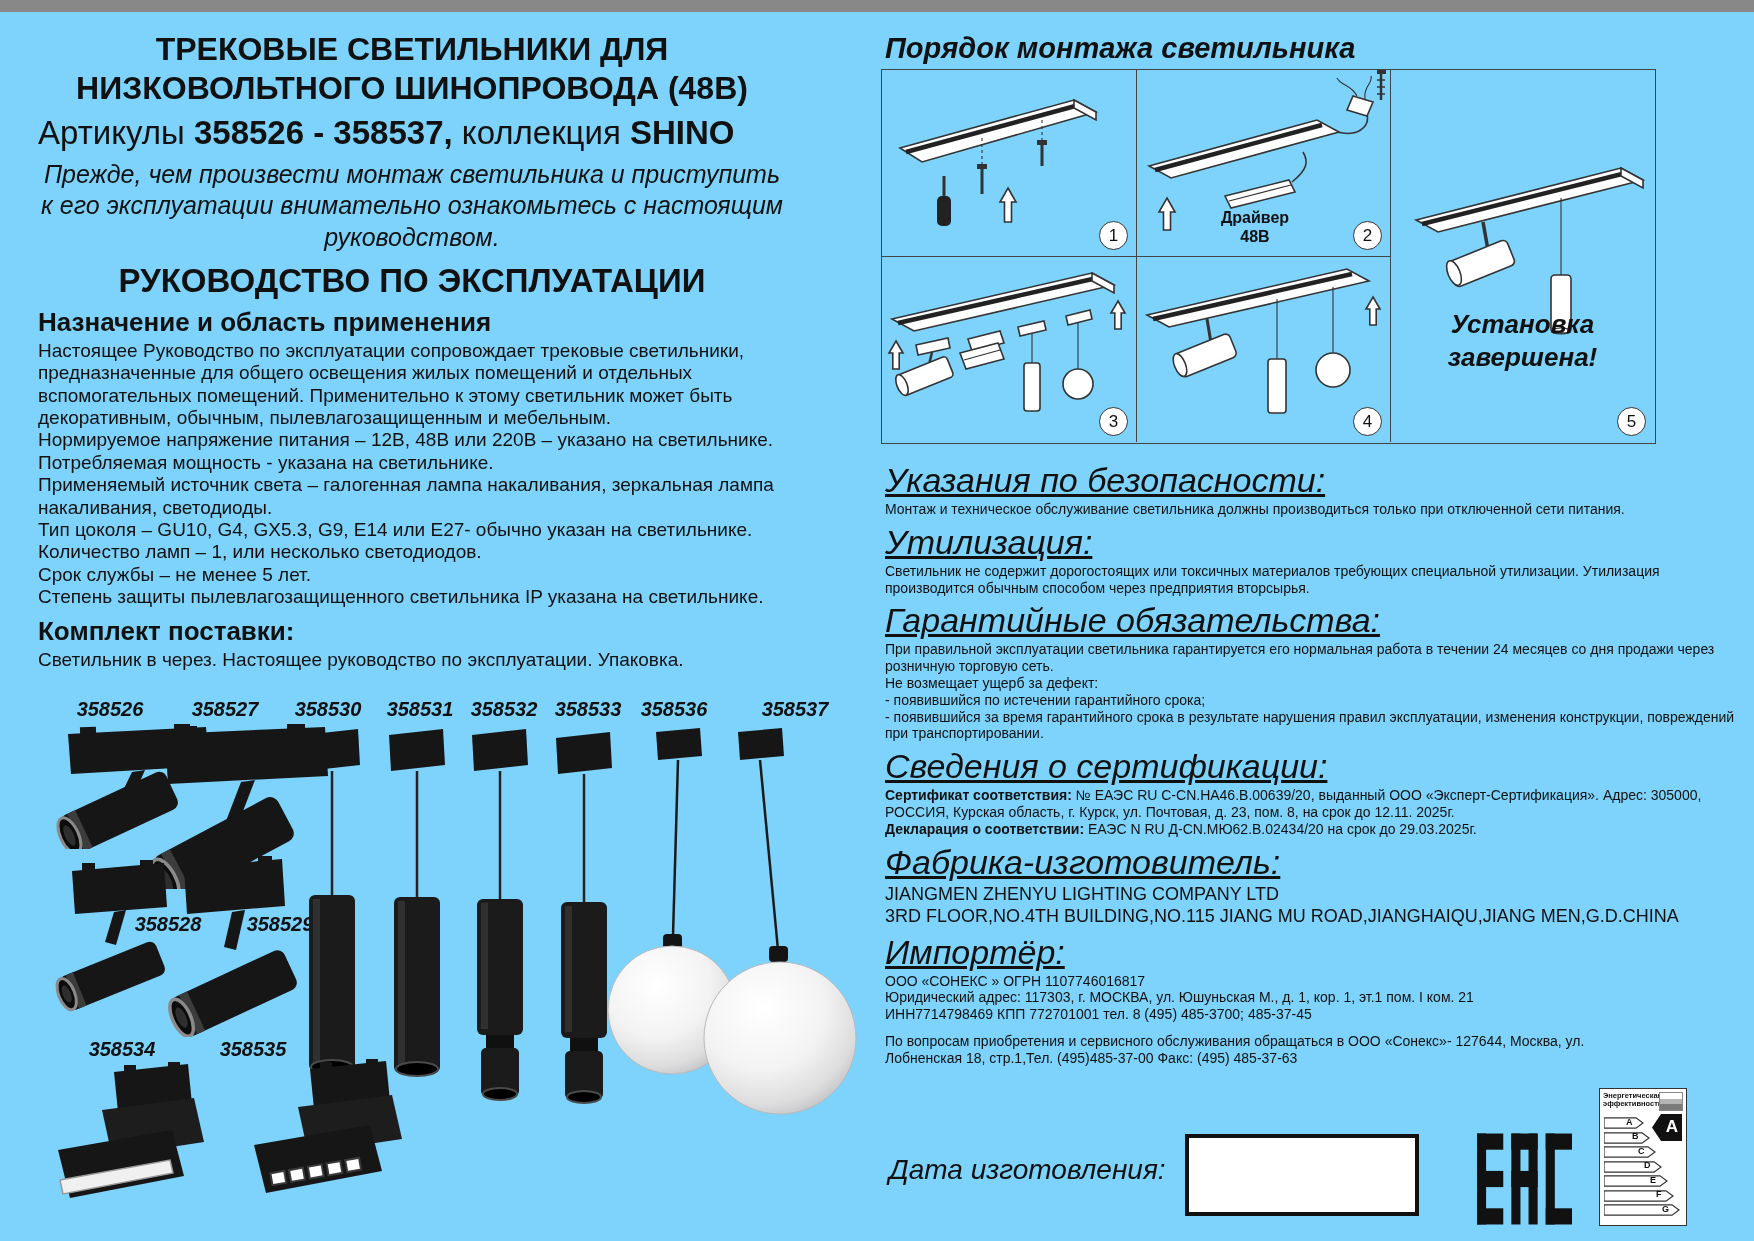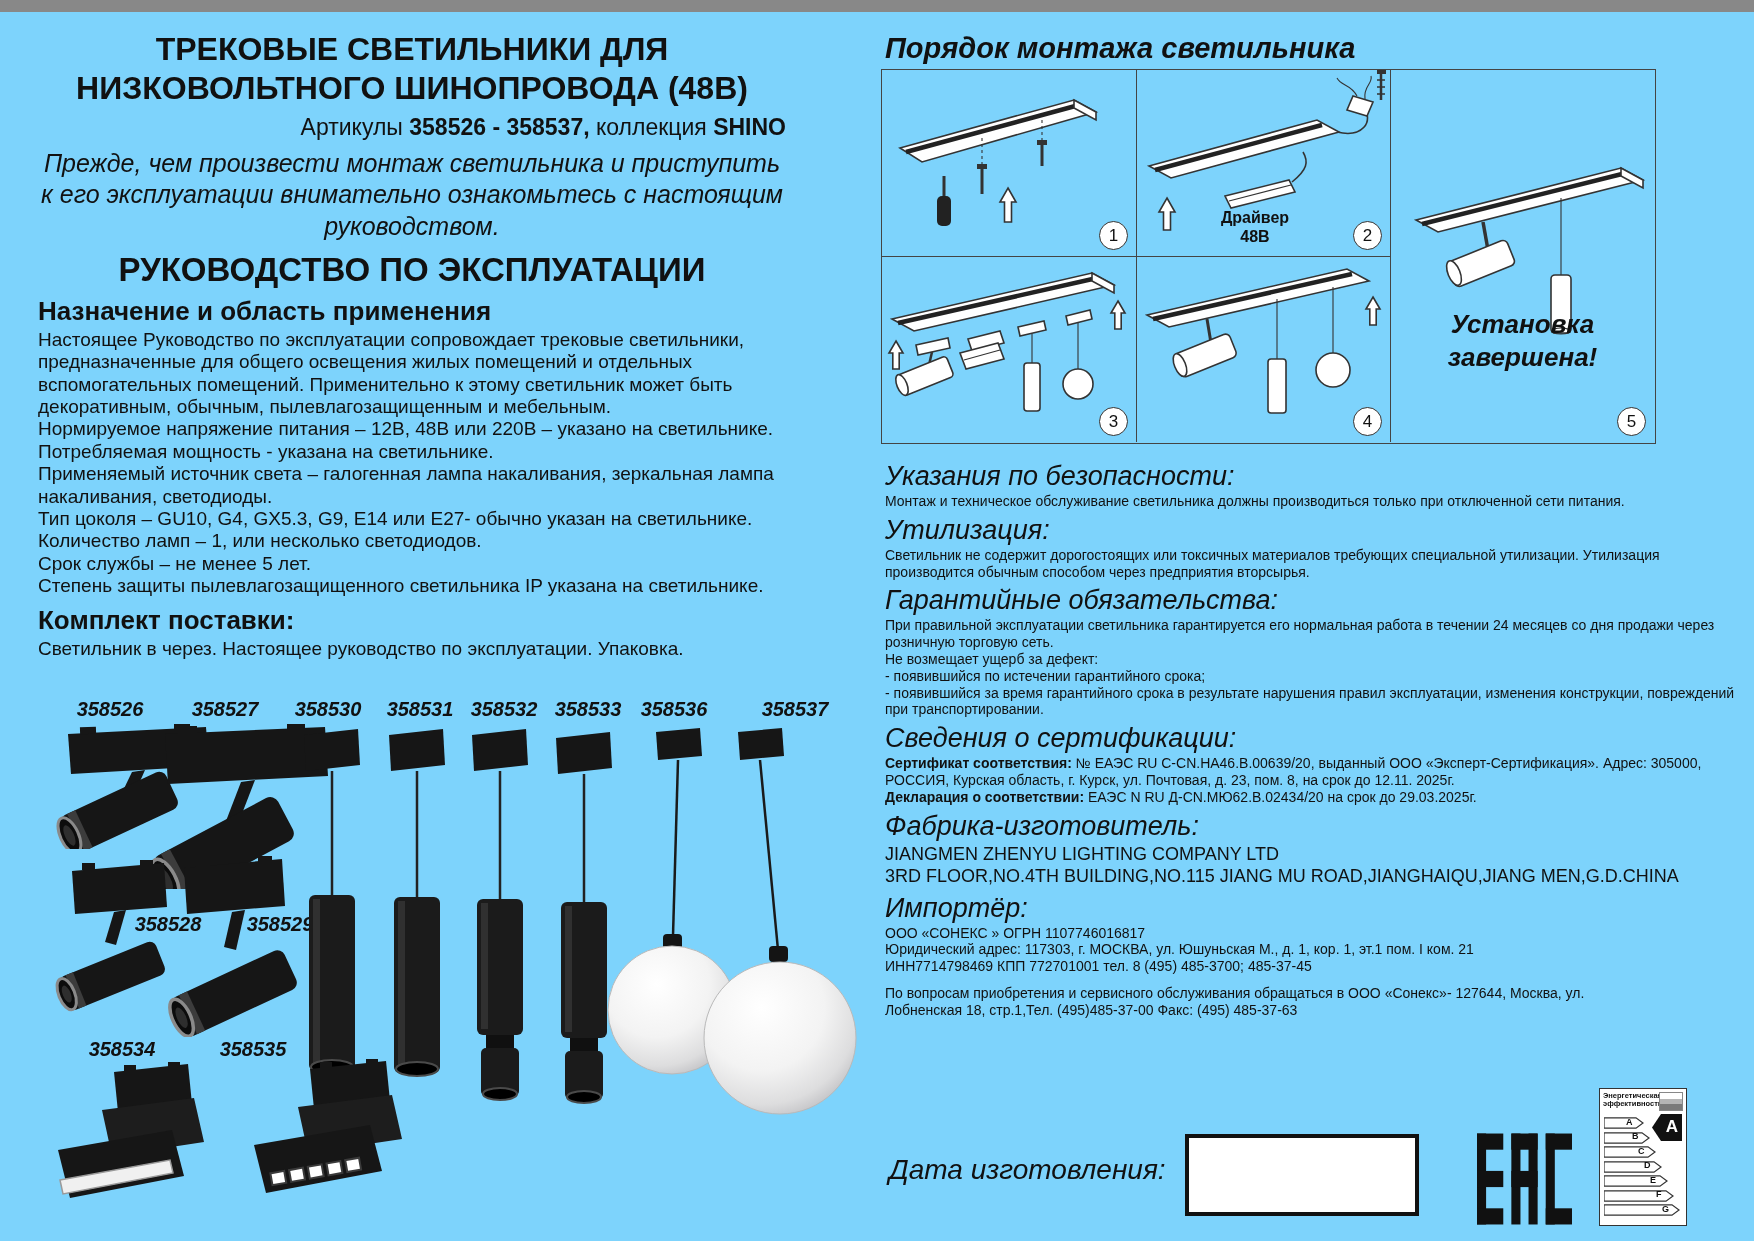--- a/index.html
+++ b/index.html
@@ -4,21 +4,21 @@
 <style>
   html,body{margin:0;padding:0;background:#888;}
   .page{
     position:relative;width:1754px;height:1241px;background:#7dd3fc;
     font-family:"Liberation Sans",sans-serif;color:#111;overflow:hidden;margin:12px auto;
   }
   .prewrap{white-space:pre-line;}
   
   .leftcol{position:absolute;left:38px;top:18px;width:748px;}
   .doc-title{font-size:32px;line-height:1.22;font-weight:700;text-align:center;white-space:pre-line;}
-  .doc-sub{font-size:23px;text-align:right;margin-top:6px;}
+  .doc-sub{font-size:33px;text-align:left;margin-top:6px;}
   .doc-sub b{font-weight:700;}
   .doc-warning{font-size:25px;line-height:1.25;font-style:italic;text-align:center;margin-top:7px;font-weight:500;}
   .manual-title{font-size:33px;font-weight:700;text-align:center;margin-top:9px;}
   .sec-h{font-size:26px;font-weight:700;margin:7px 0 2px 0;}
   .body-t{font-size:19px;line-height:1.18;margin:0;}
   
   .plabel{position:absolute;transform:translateX(-50%);font-size:20px;font-weight:700;font-style:italic;white-space:nowrap;}
   .psvg{position:absolute;}
   
   .montage-title{position:absolute;left:885px;top:20px;font-size:29px;font-weight:700;font-style:italic;}
@@ -33,21 +33,21 @@
   .m-line{fill:none;stroke:#333;stroke-width:1.6;}
   .m-thin{fill:none;stroke:#333;stroke-width:1.1;}
   .m-slot{stroke:#222;stroke-width:4.5;}
   .step{position:absolute;right:8px;bottom:6px;width:27px;height:27px;border:1.7px solid #333;border-radius:50%;
         text-align:center;line-height:27px;font-size:17px;background:#fff;}
   .driver-label{position:absolute;left:38px;top:138px;width:160px;text-align:center;font-size:16px;font-weight:700;line-height:1.2;}
   .done-caption{position:absolute;left:50%;transform:translateX(-50%);top:238px;width:215px;text-align:center;
         font-size:26px;font-weight:700;font-style:italic;line-height:1.25;}
   
   .righttext{position:absolute;left:885px;top:444px;width:858px;}
-  .r-h{font-size:27px;font-style:italic;font-weight:400;margin:5px 0 1px 0;}
+  .r-h{font-size:34px;font-style:italic;font-weight:400;margin:5px 0 1px 0;text-decoration:underline;}
   .r-p{font-size:14px;line-height:1.2;margin:0;}
   .r-p b{font-weight:700;}
   .r-latin{font-size:18px;line-height:1.25;margin:0;}
   .service{margin-top:10px;width:700px;}
   
   .date-label{position:absolute;left:889px;top:1142px;font-size:28px;font-style:italic;font-weight:500;}
   .date-box{position:absolute;left:1185px;top:1122px;width:226px;height:74px;border:4px solid #111;background:#fff;}
   .eac{position:absolute;left:1477px;top:1121px;}
   
   .elabel{position:absolute;left:1599px;top:1076px;width:88px;height:138px;border:1.7px solid #333;box-sizing:border-box;background:#fff;}

